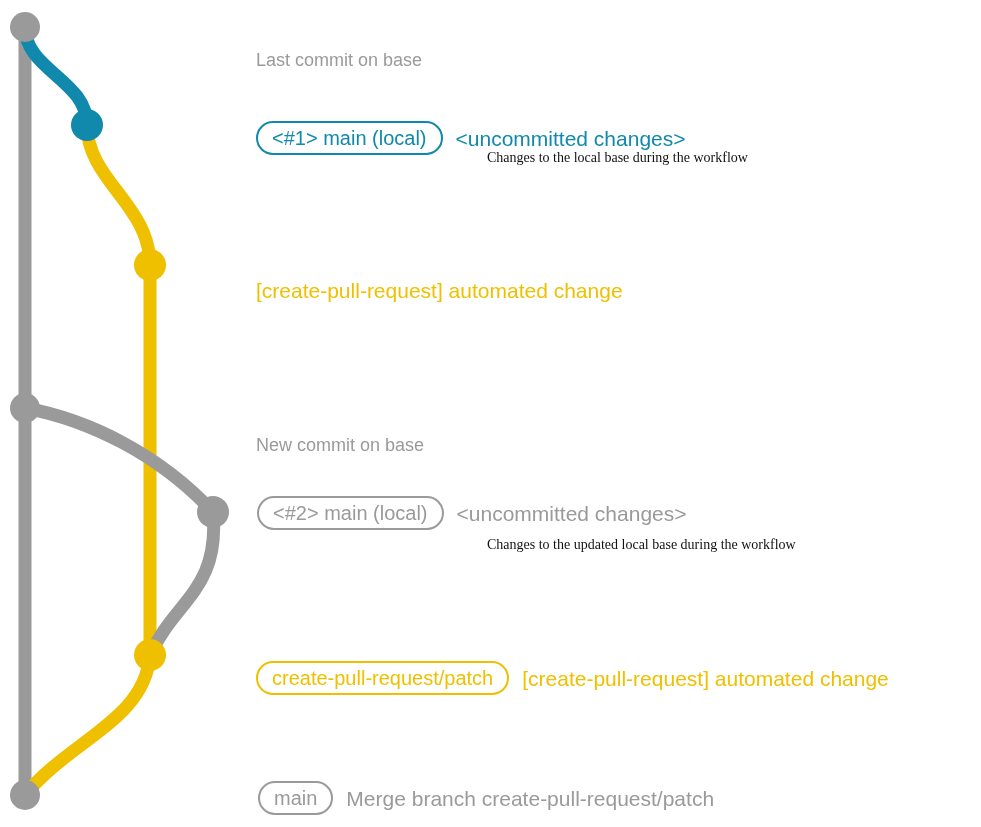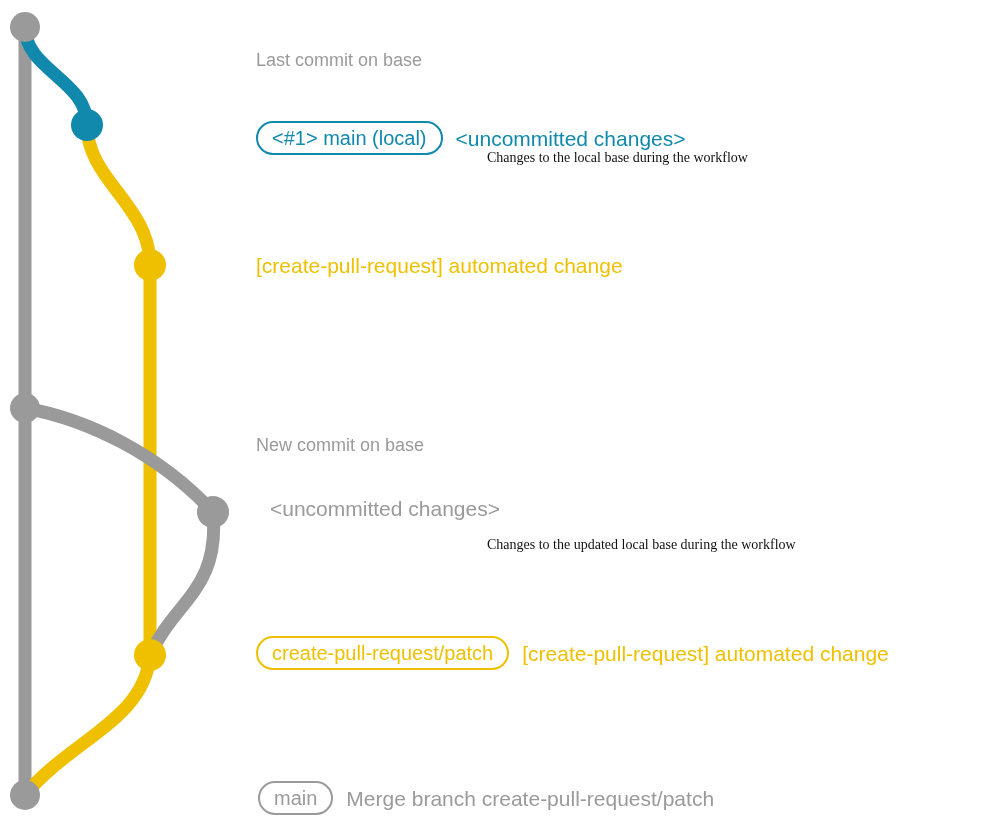--- a/index.html
+++ b/index.html
@@ -85,21 +85,21 @@
     font-family: "Liberation Serif", serif;
     font-size: 14px;
     line-height: 22px;
     color: #111111;
     white-space: nowrap;
     position: absolute;
   }
 
   
   .c-blue   { color: #1089ac; }
-  .c-yellow { color: #efc000; }
+  .c-yellow { color: #efc000; margin-top: 25px; }
   .c-gray   { color: #9a9a9a; }
 </style>
 </head>
 <body>
 
 <svg id="graph-svg" viewBox="0 0 981 827" xmlns="http://www.w3.org/2000/svg">
 
   <path d="M25,27 L25,795" stroke="#9a9a9a" stroke-width="13" fill="none" stroke-linecap="round"></path>
 
   <path d="M25,27 C25,70 87,80 87,125" stroke="#1089ac" stroke-width="13" fill="none" stroke-linecap="round"></path>
@@ -141,20 +141,21 @@
       <span class="msg no-badge c-yellow">[create-pull-request] automated change</span>
     </div>
   </div>
 
   <div class="row" style="left:256px; top:398px;">
     <div class="plain-label">New commit on base</div>
   </div>
 
   <div class="row" style="left:257px; top:496px;">
     <div class="badge-line">
+      <span class="badge c-gray">&lt;#2&gt; main (local)</span>
       <span class="msg c-gray">&lt;uncommitted changes&gt;</span>
     </div>
   </div>
   <div class="desc" style="left:487px; top:534px;">Changes to the updated local base during the workflow</div>
 
   <div class="row" style="left:256px; top:636px;">
     <div class="badge-line">
       <span class="badge c-yellow">create-pull-request/patch</span>
       <span class="msg c-yellow">[create-pull-request] automated change</span>
     </div>

